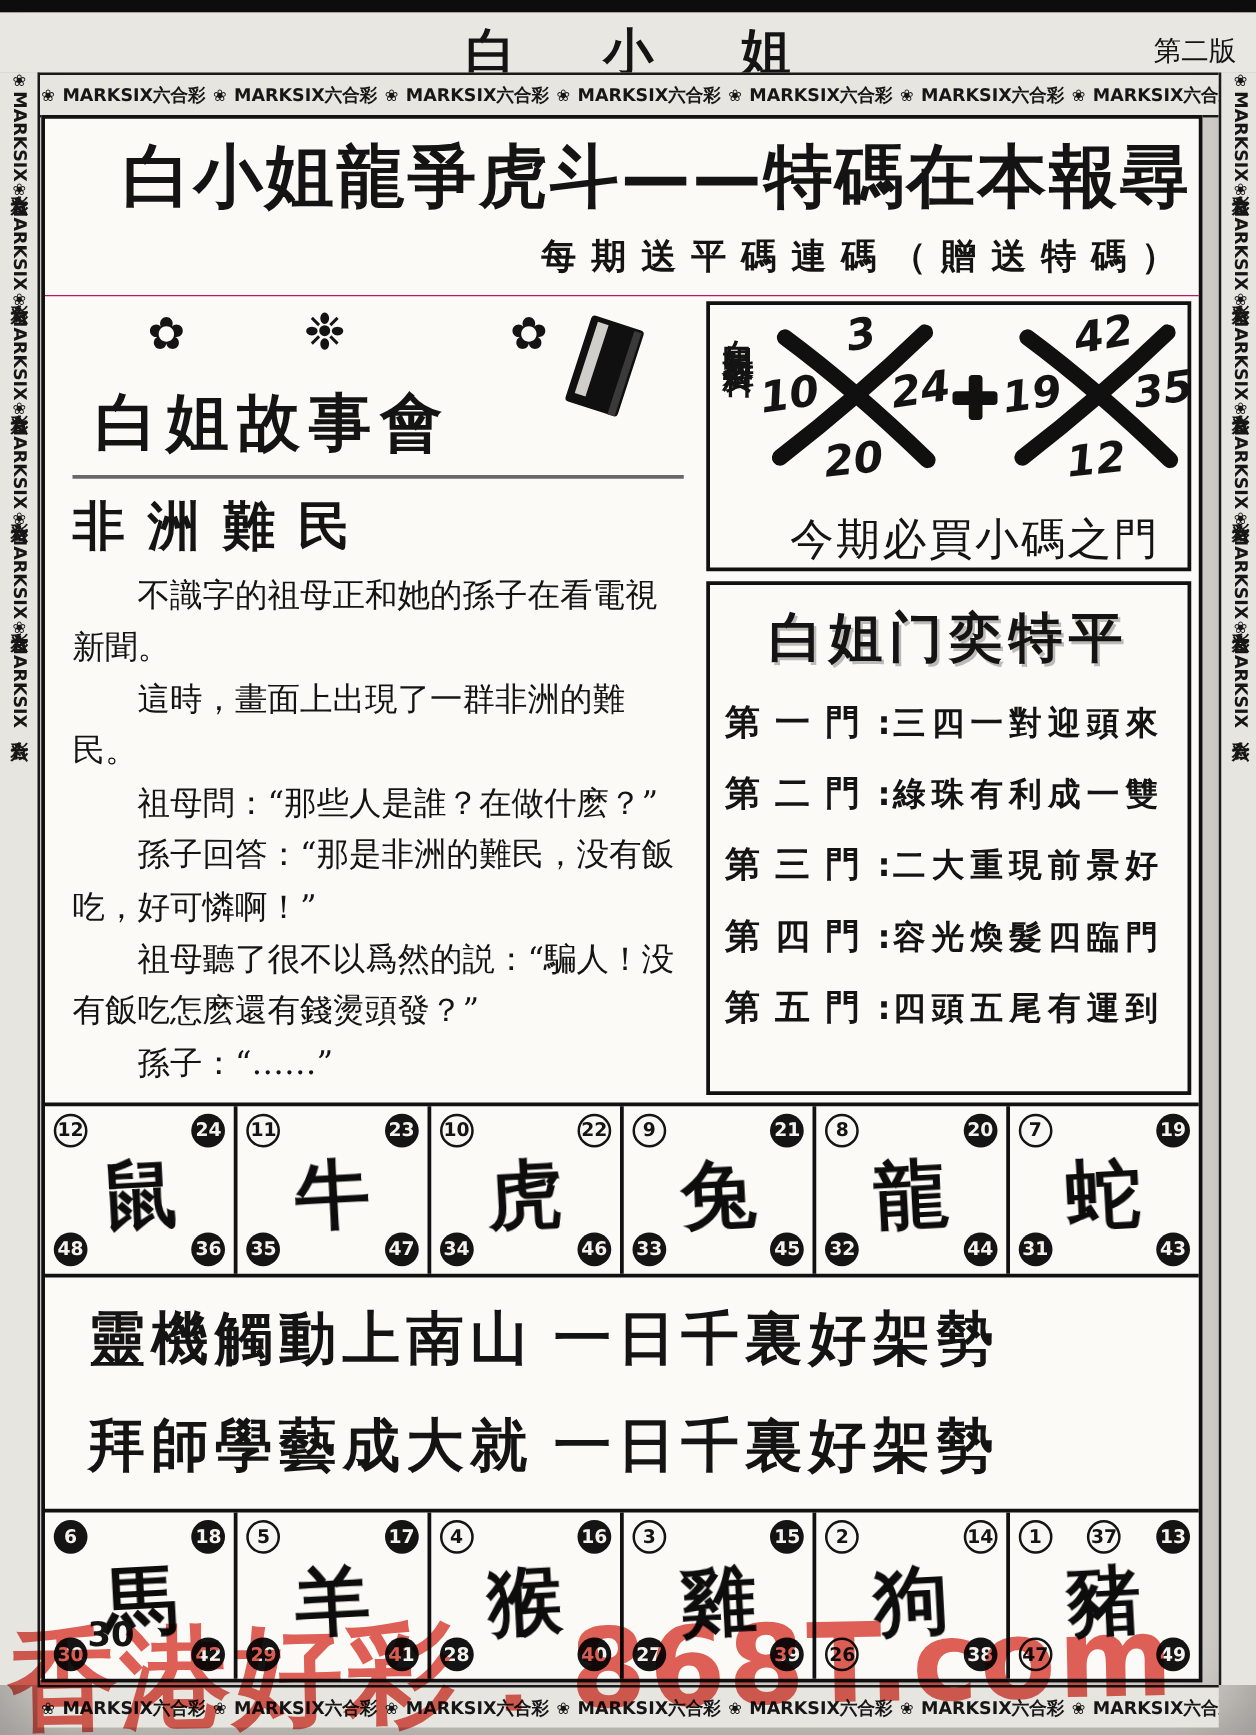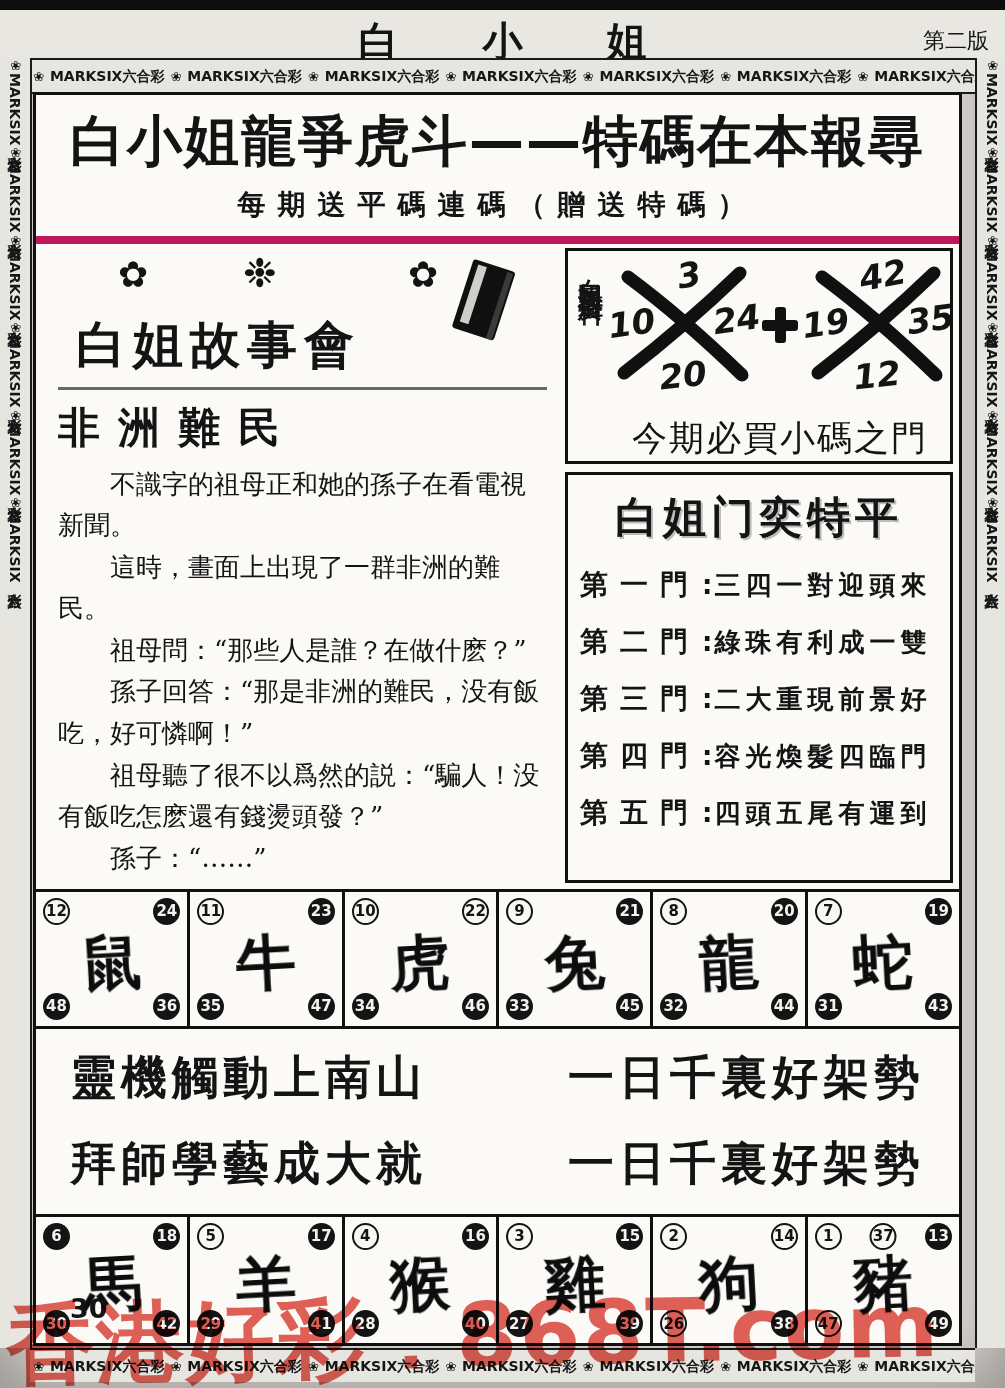--- a/index.html
+++ b/index.html
@@ -3,40 +3,40 @@
 <meta charset="utf-8">
 <style>
   html,body{margin:0;padding:0;background:#9a968f;}
   .page{position:relative;width:1005px;height:1388px;background:#d7d4cf;
         font-family:"DejaVu Sans",sans-serif;color:#141414;overflow:hidden;
         box-shadow:inset 0 0 70px rgba(0,0,0,.35);}
   .top-band{position:absolute;left:0;top:0;width:1005px;height:10px;background:#0d0d0d;}
 
   
   .masthead{position:absolute;left:0;top:10px;width:1005px;height:48px;background:#e9e7e2;}
-  .mast-title{position:absolute;left:0;right:0;top:4px;text-align:center;font-family:Liberation Mono, monospace;
+  .mast-title{position:absolute;left:0;right:0;top:4px;text-align:center;font-family:Liberation Serif, serif;
         font-size:40px;font-weight:700;letter-spacing:30px;text-indent:30px;}
   .mast-edition{position:absolute;right:16px;top:16px;font-family:"DejaVu Serif",serif;font-size:22px;}
 
   
   .strip{background:#e7e5e0;overflow:hidden;white-space:nowrap;color:#161616;}
   .strip-label{font-size:14px;font-weight:700;margin:0 3px;}
   .flower{font-size:13px;margin:0 3px;}
   .strip.h{position:absolute;left:30px;width:945px;height:32px;line-height:32px;border-top:2px solid #1a1a1a;border-bottom:2px solid #1a1a1a;}
   .strip.h.top{top:58px;}
   .strip.h.bottom{top:1348px;border-bottom:none;}
   .strip.v{position:absolute;top:58px;width:30px;height:1290px;writing-mode:vertical-rl;text-orientation:mixed;line-height:30px;}
   .strip.v.left{left:0;border-right:2px solid #1a1a1a;}
   .strip.v.right{left:975px;border-left:2px solid #1a1a1a;}
 
   
   .main{position:absolute;left:33px;top:92px;width:929px;height:1254px;border:3px solid #111;
         background:#fbfaf7;box-sizing:border-box;display:flex;flex-direction:column;}
 
-  .headline-sec{border-bottom:8px solid #be185d;text-align:center;padding:16px 6px 12px;}
+  .headline-sec{border-bottom:1px solid #be185d;text-align:right;padding:16px 6px 12px;}
   .headline{font-size:55px;font-weight:900;letter-spacing:2px;line-height:1.1;white-space:nowrap;}
   .subhead{font-size:28px;font-weight:900;letter-spacing:12px;margin-top:14px;}
 
   .mid-sec{display:flex;height:648px;border-bottom:3px solid #111;box-sizing:border-box;}
   .story{flex:1;padding:6px 14px 0 22px;position:relative;}
   .decor-row{position:relative;height:62px;}
   .tulip{position:absolute;font-size:36px;top:4px;}
   .tulip.t1{left:60px;} .tulip.t2{left:350px;}
   .sparkle{position:absolute;left:185px;top:0;font-size:40px;}
   .book{position:absolute;right:26px;top:6px;}
@@ -80,21 +80,21 @@
   .znum{position:absolute;width:27px;height:27px;border-radius:50%;font-size:15px;font-weight:700;
         display:flex;align-items:center;justify-content:center;box-sizing:border-box;}
   .znum.filled{background:#141414;color:#f4f2ee;}
   .znum.outline{border:2px solid #141414;color:#141414;background:#f8f7f3;}
   .pos-tl{top:6px;left:7px;} .pos-tr{top:6px;right:7px;}
   .pos-bl{bottom:6px;left:7px;} .pos-br{bottom:6px;right:7px;}
   .pos-tm{top:6px;left:50%;transform:translateX(-50%);}
 
   .verse-sec{height:188px;border-bottom:3px solid #111;box-sizing:border-box;display:flex;flex-direction:column;
         justify-content:center;gap:24px;padding:0 34px;}
-  .verse-line{display:flex;justify-content:space-between;font-family:"DejaVu Serif",serif;
+  .verse-line{display:flex;font-family:"DejaVu Serif",serif;
         font-size:46px;font-weight:800;letter-spacing:5px;white-space:nowrap;gap:16px;}
 
   .watermark{position:absolute;left:6px;top:1276px;width:1000px;font-size:88px;font-weight:900;
         letter-spacing:2px;color:rgba(217,58,46,.8);transform:rotate(-1.2deg);white-space:nowrap;
         z-index:6;pointer-events:none;mix-blend-mode:multiply;}
   .page-num{position:absolute;left:70px;top:1293px;font-size:27px;font-weight:700;z-index:4;}
 </style>
 </head>
 <body>
 

